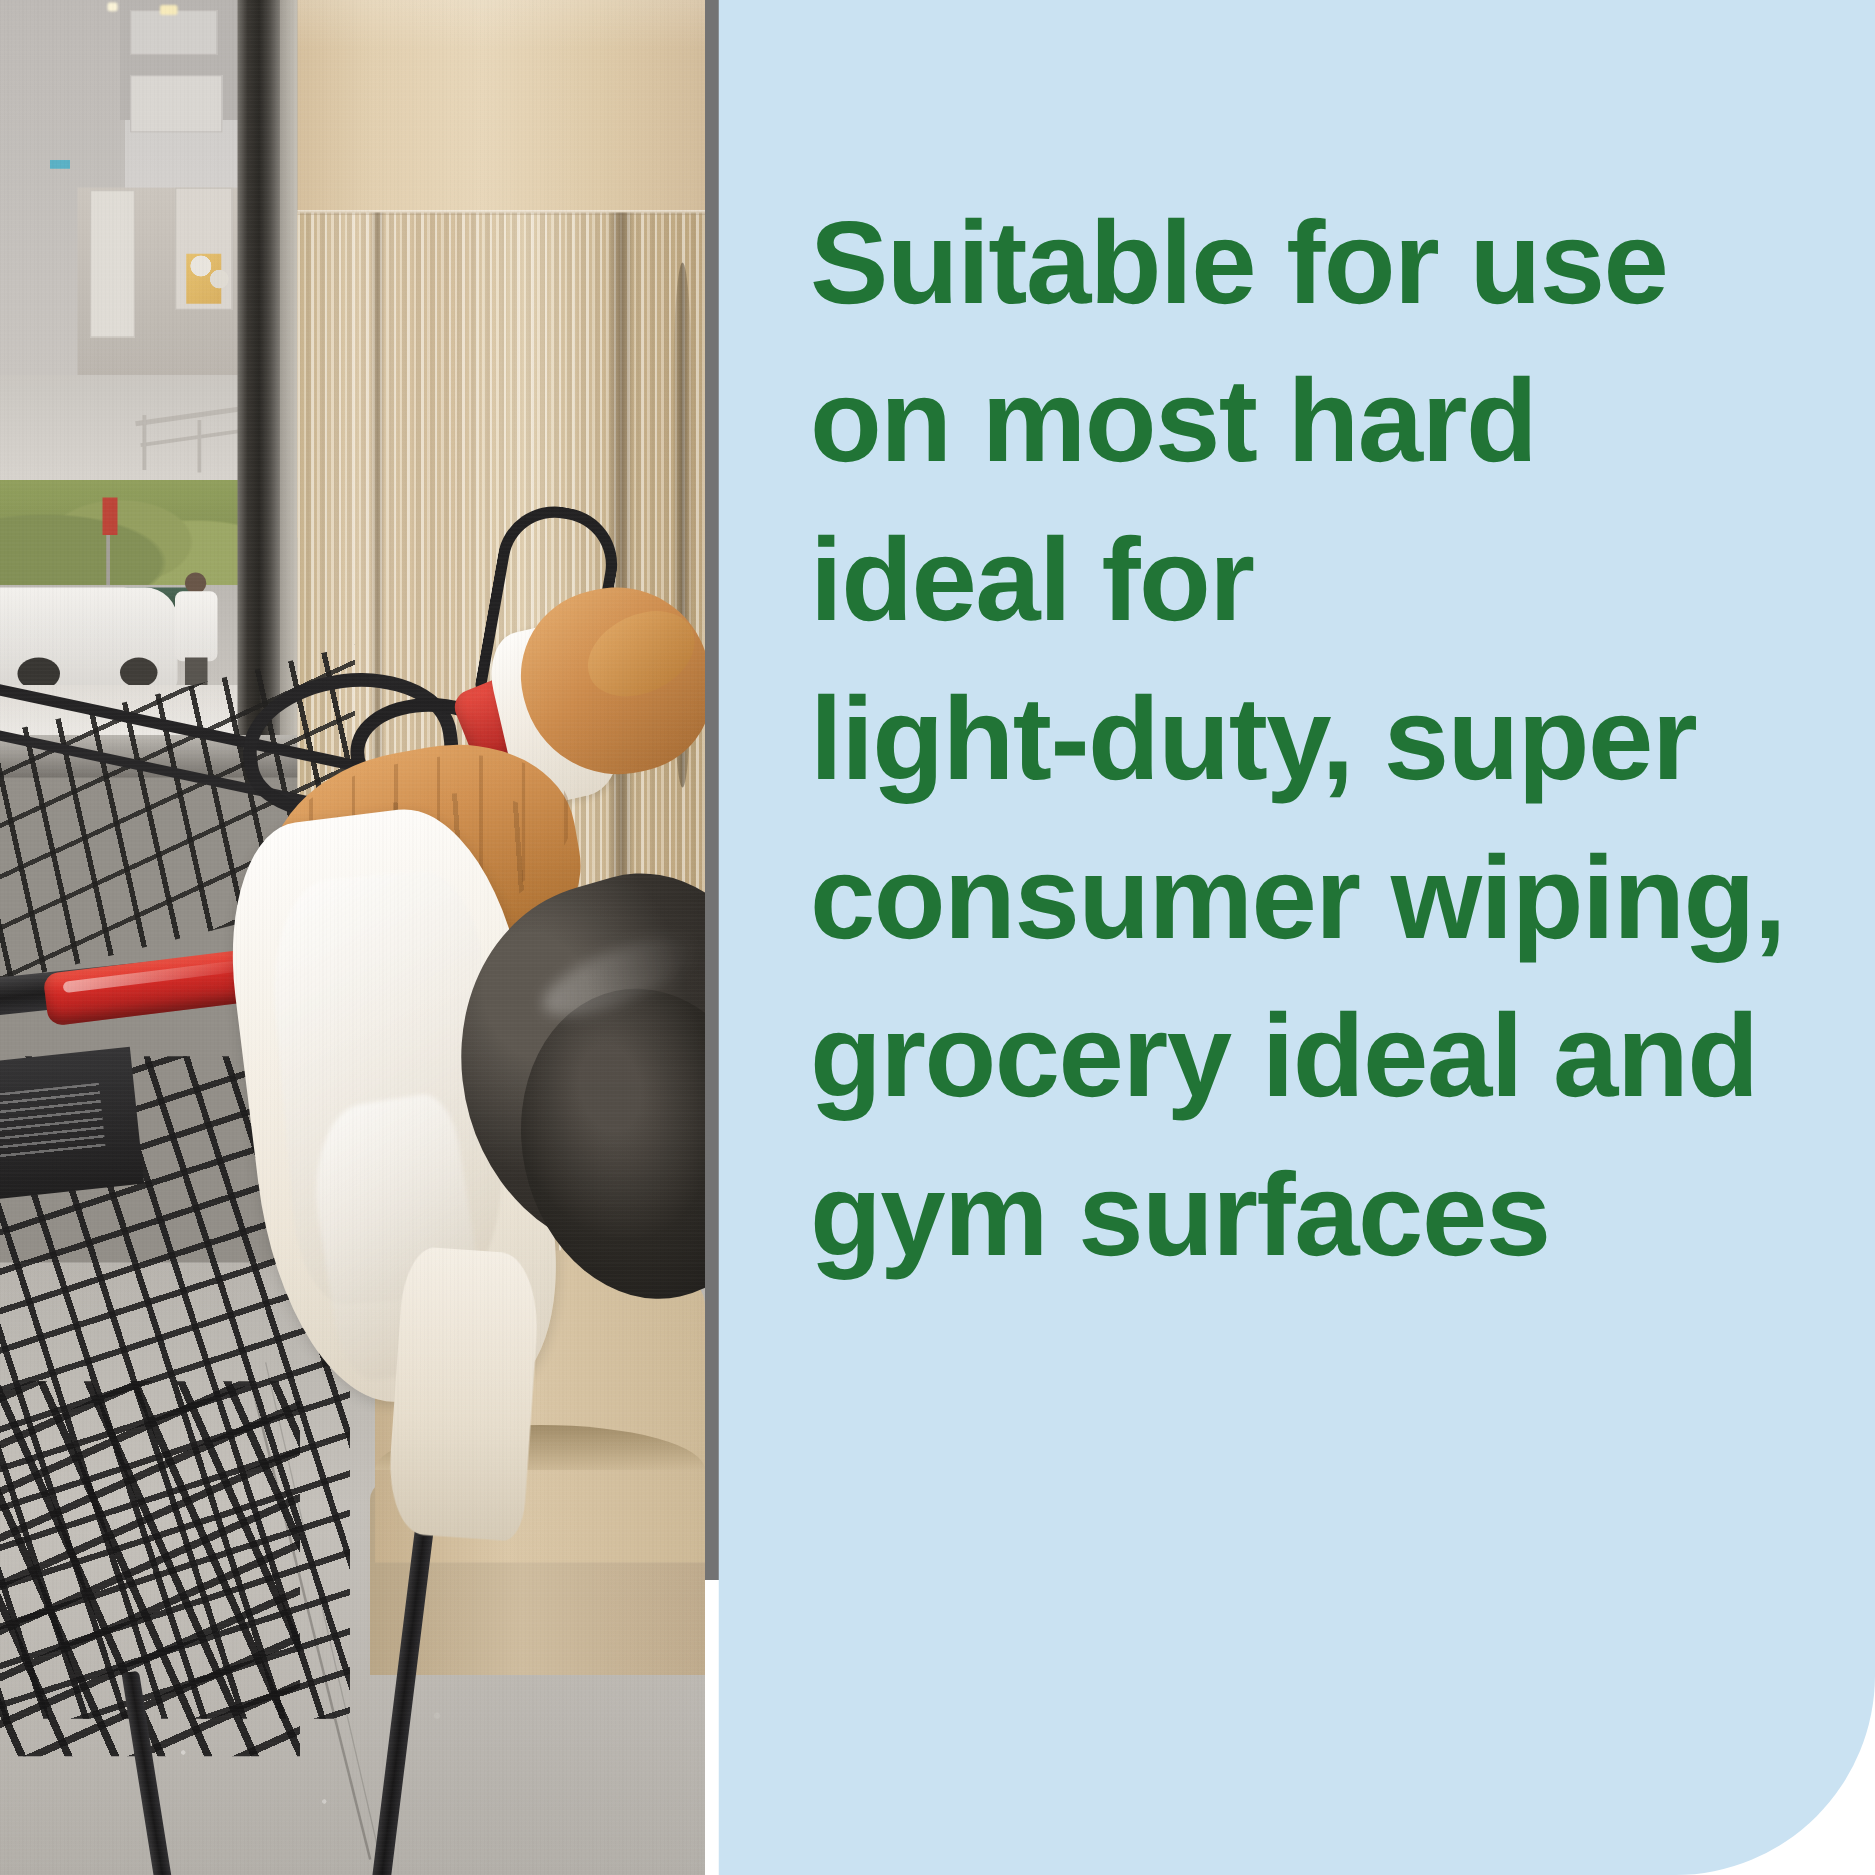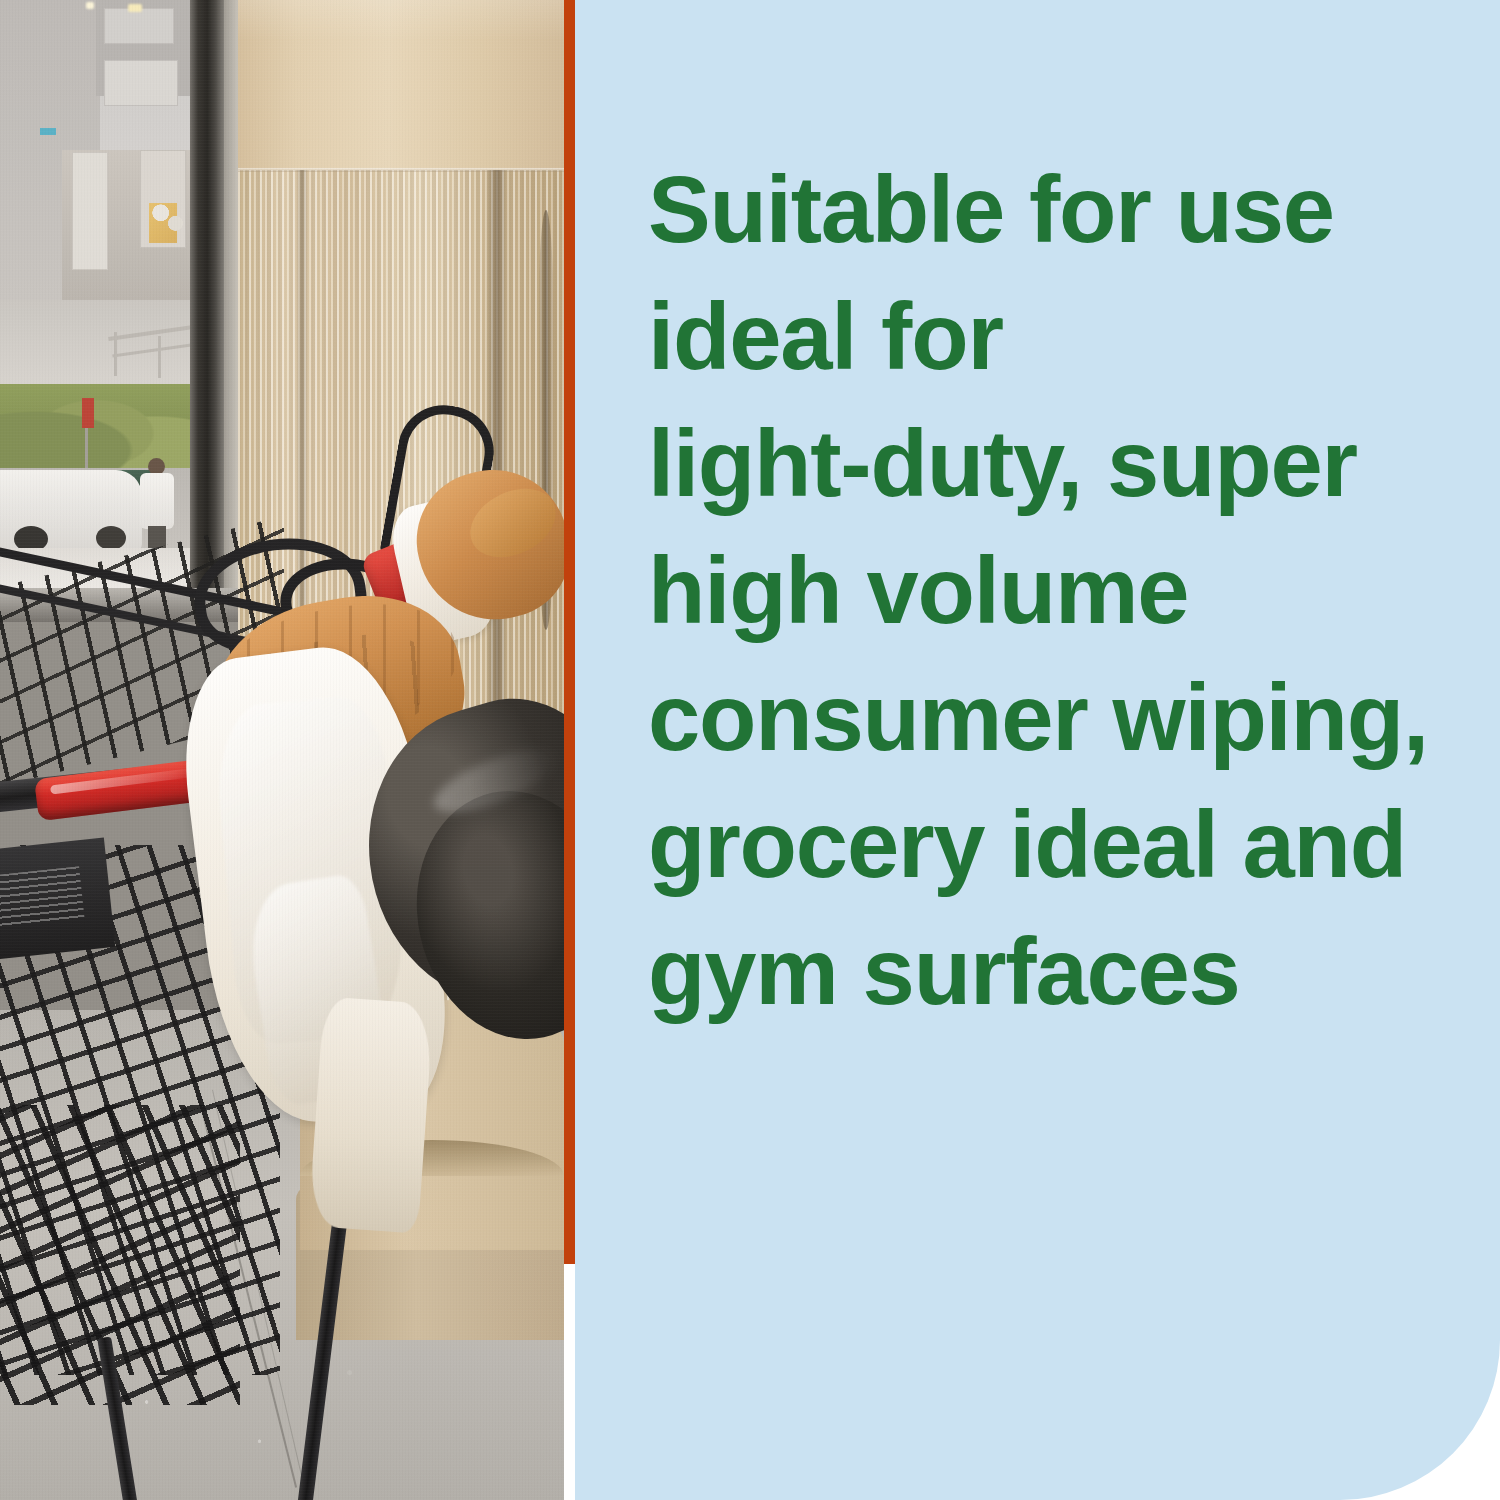--- a/index.html
+++ b/index.html
@@ -1,19 +1,19 @@
 <!DOCTYPE html>
 <html><head>
 <meta charset="utf-8">
 <style>
   html,body{margin:0;padding:0;background:#ffffff;}
   body{width:1500px;height:1500px;overflow:hidden;
        font-family:"Liberation Sans","DejaVu Sans",sans-serif;}
 
-  .canvas{position:relative;width:1500px;height:1264px;background:#c2410c;}
+  .canvas{position:relative;width:1500px;height:1264px;background:#737373;}
 
   
   .photo{position:absolute;left:0;top:0;width:564px;height:1500px;
          overflow:hidden;background:#8d8a85;}
 
   
   .win-glass{position:absolute;left:0;top:0;width:206px;height:600px;
     background:
       linear-gradient(180deg,#c9c7c6 0%,#d2d0cf 30%,#dad8d6 60%,#e6e4e1 100%);}
   .bldg-a{position:absolute;left:0px;top:0px;width:100px;height:300px;
@@ -348,22 +348,22 @@
     <div class="sleeve2"></div>
     <div class="sleeve-hl"></div>
 
     <div class="warm"></div>
     <div class="grain"></div>
   </div>
 
   <div class="panel">
     <div class="copy">
       <span>Suitable for use</span>
+      <span>on most hard</span>
       <span>ideal for</span>
       <span>light-duty, super</span>
-      <span>high volume</span>
       <span>consumer wiping,</span>
       <span>grocery ideal and</span>
       <span>gym surfaces</span>
     </div>
   </div>
 
 </div>
 
 </body></html>

